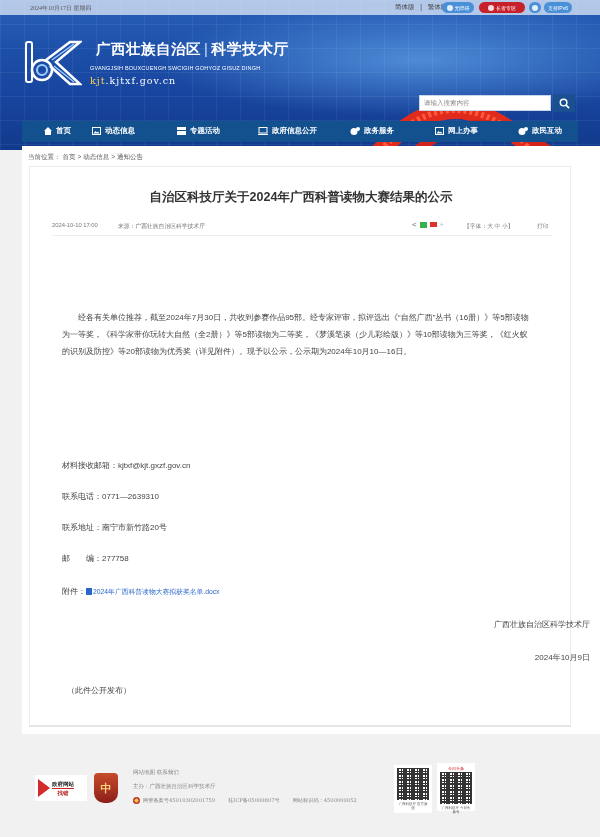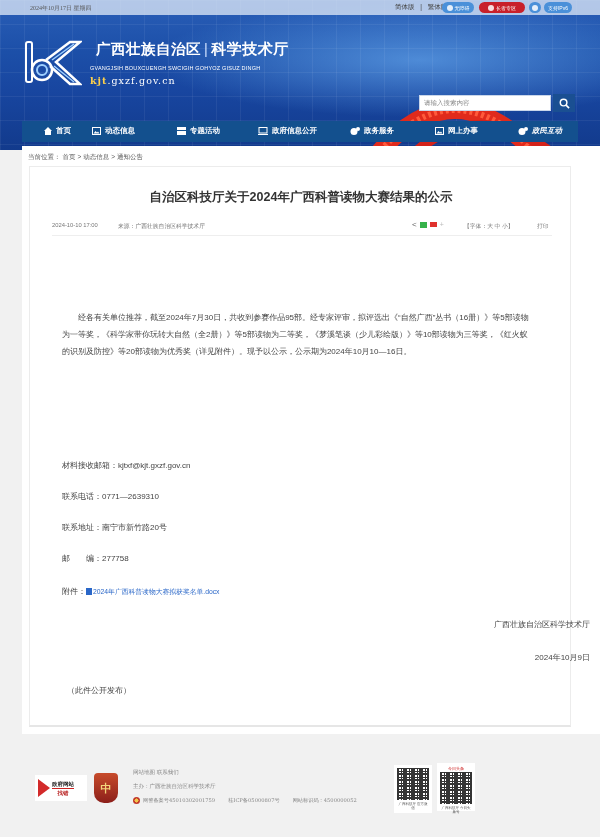--- a/index.html
+++ b/index.html
@@ -51,21 +51,21 @@
   }
   .site-title .sep { font-weight: normal; margin: 0 3px; color: #cfe0ff; }
   .site-title .dept { font-size: 15px; }
   .site-sub {
     position: absolute; left: 90px; top: 65px; color: #fff; font-size: 5.5px; letter-spacing: 0.2px; white-space: nowrap;
   }
   .site-url {
     position: absolute; left: 90px; top: 75px; color: #fff; font-size: 9.5px;
     font-family: "DejaVu Serif", serif; letter-spacing: 1px;
   }
-  .site-url b { color: #ffd24a; font-weight: bold; }
+  .site-url b { color: #ffd24a; font-weight: normal; }
   .bridge {
     position: absolute; left: 330px; top: 30px; width: 300px; height: 180px;
   }
   .search {
     position: absolute; left: 419px; top: 95px; width: 132px; height: 16px;
     background: #fff; border: 1px solid #c9d6ea;
     font-size: 6.5px; color: #888; padding: 3px 4px;
   }
   .search-btn {
     position: absolute; left: 553px; top: 94px; width: 22px; height: 18px;
@@ -209,21 +209,21 @@
     <circle cx="18" cy="30" r="10" fill="none" stroke="#fff" stroke-width="2.5"></circle>
     <circle cx="18" cy="30" r="5" fill="none" stroke="#9fd0ff" stroke-width="2"></circle>
     <path d="M22 20 L46 2 L56 2 L32 22 L56 44 L46 44 L26 26" fill="none" stroke="#fff" stroke-width="2.5"></path>
     <path d="M28 20 L50 4" stroke="#9fd0ff" stroke-width="1.5"></path>
     <path d="M30 26 L50 42" stroke="#9fd0ff" stroke-width="1.5"></path>
   </svg>
   <div class="site-title">
     <span>广西壮族自治区</span><span class="sep">|</span><span class="dept">科学技术厅</span>
   </div>
   <div class="site-sub">GVANGJSIH BOUXCUENGH SWCIGIH GOHYOZ GISUZ DINGH</div>
-  <div class="site-url"><b>kjt</b><span>.gxzf.gov.cn</span></div>
+  <div class="site-url"><b>kjt</b><span>.kjtxf.gov.cn</span></div>
 
   <div class="search">请输入搜索内容</div>
   <div class="search-btn">
     <svg width="11" height="11" viewBox="0 0 12 12">
       <circle cx="5" cy="5" r="3.6" stroke="#fff" stroke-width="1.6" fill="none"></circle>
       <line x1="7.7" y1="7.7" x2="11" y2="11" stroke="#fff" stroke-width="1.8"></line>
     </svg>
   </div>
 </div>
 
@@ -262,21 +262,21 @@
       </svg>
     <span>政务服务</span>
   </div>
   <div class="nav-item" style="left:413px;">
     <svg width="9" height="8" viewBox="0 0 9 8">
         <rect x="0.5" y="0.5" width="8" height="7" fill="none" stroke="#fff"></rect>
         <path d="M1.5 6.5 L3.5 4 L5 5.5 L6 4.5 L7.5 6.5Z" fill="#fff"></path>
       </svg>
     <span>网上办事</span>
   </div>
-  <div class="nav-item" style="left:496px;font-style:italic;">
+  <div class="nav-item" style="left:496px;">
     <svg width="10" height="8" viewBox="0 0 10 8">
         <circle cx="4" cy="4.5" r="3.5" fill="#fff"></circle>
         <circle cx="8" cy="2" r="2" fill="#fff"></circle>
       </svg>
     <span>政民互动</span>
   </div>
 </div>
 
 <div class="panel">
   <div class="crumb">

